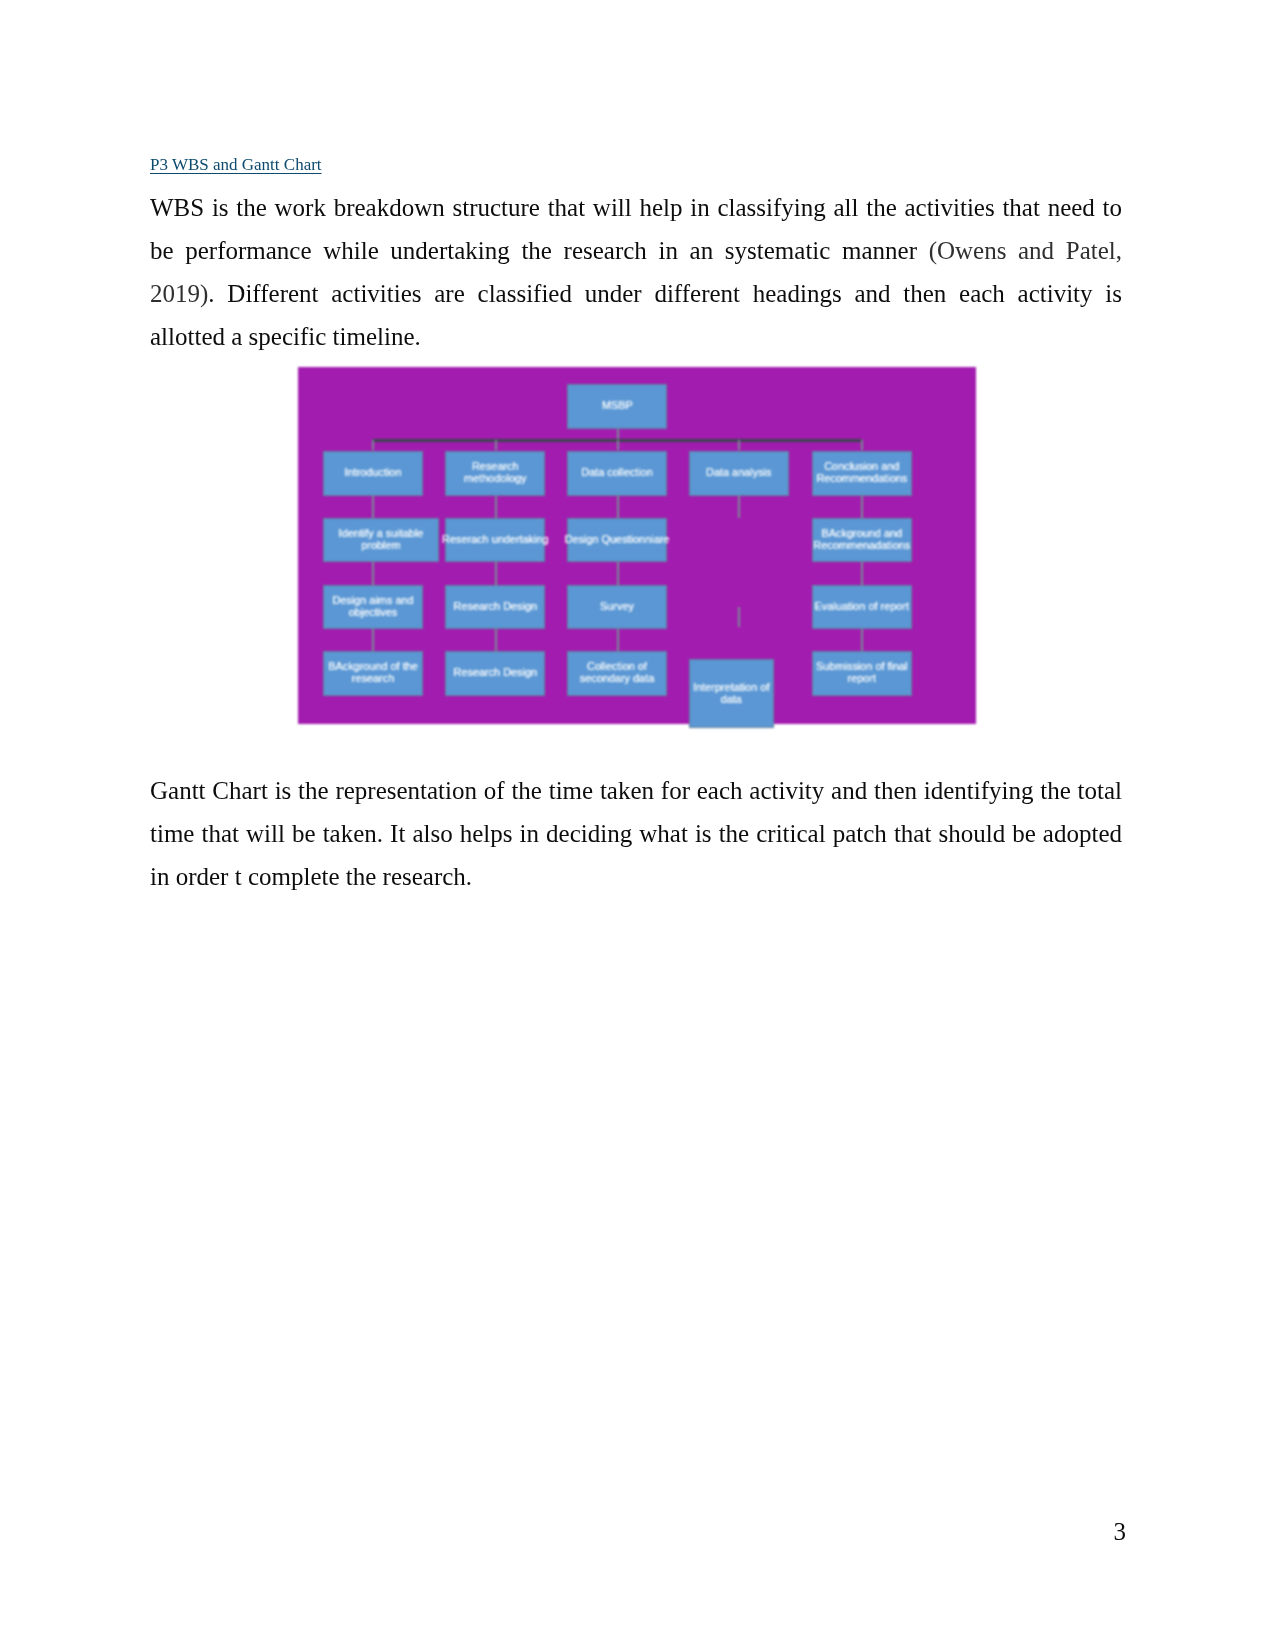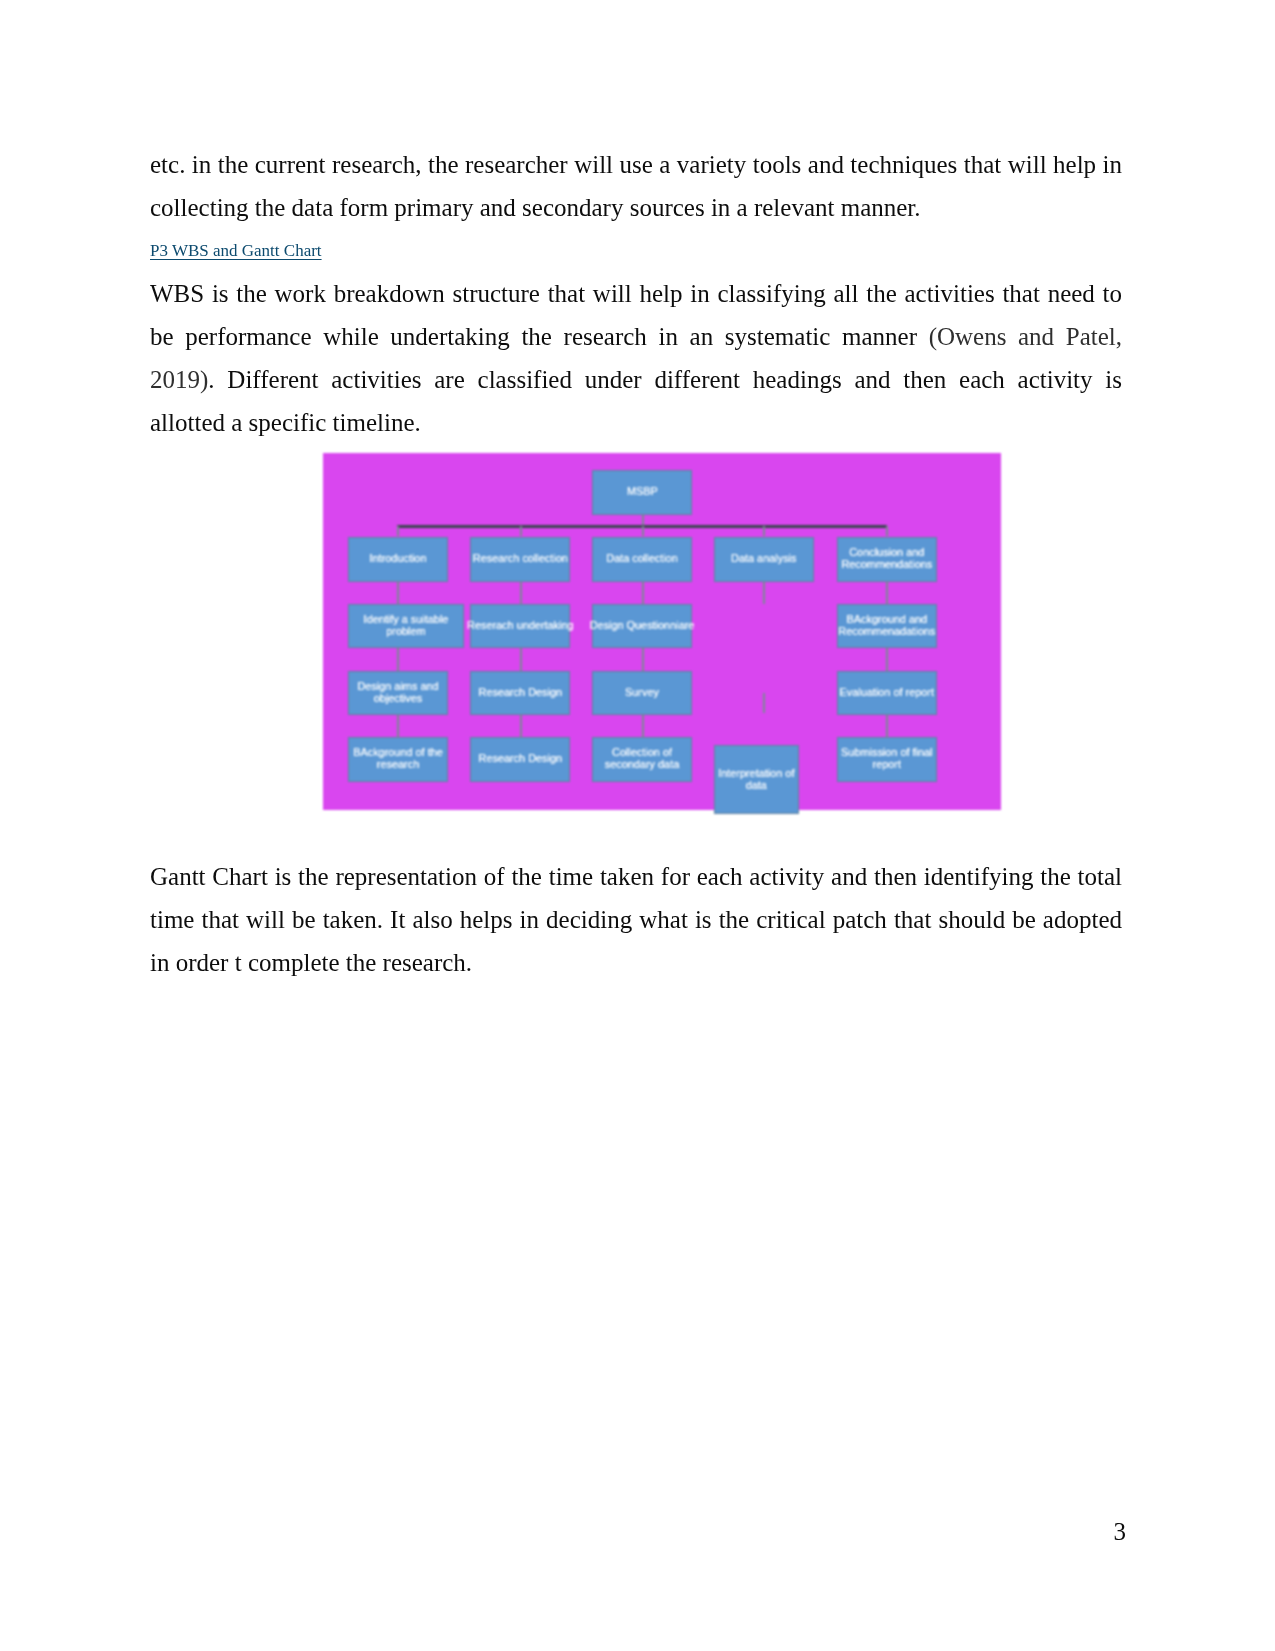--- a/index.html
+++ b/index.html
@@ -4,33 +4,32 @@
 <style>
   html,body{margin:0;padding:0;}
   body{width:1275px;height:1651px;background:#ffffff;font-family:"Liberation Serif",serif;-webkit-font-smoothing:antialiased;}
   .page{position:relative;width:1275px;height:1651px;overflow:hidden;opacity:0.999;}
   .doc{position:absolute;left:150px;top:143px;width:972px;}
   p.body{margin:0;font-size:25px;line-height:43px;color:#0d0d0d;text-align:justify;}
   .cite{color:#2f2f2f;}
   .heading{margin:0;font-size:17px;line-height:43px;color:#0c4a6e;text-decoration:underline;text-underline-offset:3px;}
   .pagenum{position:absolute;left:0;top:1518px;width:1126px;text-align:right;font-size:25px;color:#0d0d0d;}
   .figwrap{position:relative;height:411px;width:972px;margin:0;}
-  .wbs{position:absolute;left:173px;top:9px;width:678px;height:357px;background:#d946ef;filter:blur(0.8px);}
+  .wbs{position:absolute;left:148px;top:9px;width:678px;height:357px;background:#a21caf;filter:blur(0.8px);}
   .node{position:absolute;background:var(--node-color,#5a97d4);color:var(--node-text,#ffffff);font-family:"Liberation Sans",sans-serif;font-size:10.9px;line-height:11.6px;display:flex;align-items:center;justify-content:center;text-align:center;box-sizing:border-box;border:0.8px solid #62809c;}
   .node span{display:block;white-space:nowrap;text-shadow:0 0 0.6px rgba(255,255,255,0.95);}
   .node.wrap span{white-space:normal;}
   .ln{position:absolute;background:var(--connector-color,#3a444e);}
   .lnv{background:var(--connector-light,#7b8894);}
 </style>
 </head>
 <body>
 
 <div class="page">
   <div class="doc">
-    <p class="body">etc. in the current research, the researcher will use a variety tools and techniques that will help in collecting the data form primary and secondary sources in a relevant manner.</p>
     <p class="heading">P3 WBS and Gantt Chart</p>
     <p class="body"><span>WBS is the work breakdown structure that will help in classifying all the activities that need to be performance while undertaking the research in an systematic manner </span><span class="cite">(Owens and Patel, 2019)</span><span>. Different activities are classified under different headings and then each activity is allotted a specific timeline.</span></p>
     <div class="figwrap">
       <div class="wbs">
 
         <div class="ln lnv" style="left:318.75px;top:61.8px;width:2px;height:13.2px;"></div>
         <div class="ln" style="left:73.75px;top:72.4px;width:490.5px;height:2.6px;"></div>
         <div class="ln lnv" style="left:73.75px;top:73.4px;width:2px;height:10.1px;"></div>
         <div class="ln lnv" style="left:196.75px;top:73.4px;width:2px;height:10.1px;"></div>
         <div class="ln lnv" style="left:318.75px;top:73.4px;width:2px;height:10.1px;"></div>
@@ -62,21 +61,21 @@
             <span>Identify a suitable problem</span>
           </div>
         <div class="node wrap" style="left:25.0px;top:217.5px;width:100px;height:44.5px;">
             <span>Design aims and objectives</span>
           </div>
         <div class="node wrap" style="left:25.0px;top:283.5px;width:100px;height:45.0px;">
             <span>BAckground of the research</span>
           </div>
 
         <div class="node wrap" style="left:147.3px;top:83.5px;width:100px;height:45.0px;">
-            <span>Research collection</span>
+            <span>Research methodology</span>
           </div>
         <div class="node" style="left:147.3px;top:150.5px;width:100px;height:44.5px;">
             <span>Reserach undertaking</span>
           </div>
         <div class="node" style="left:147.3px;top:217.5px;width:100px;height:44.5px;">
             <span>Research Design</span>
           </div>
         <div class="node" style="left:147.3px;top:283.5px;width:100px;height:45.0px;">
             <span>Research Design</span>
           </div>

